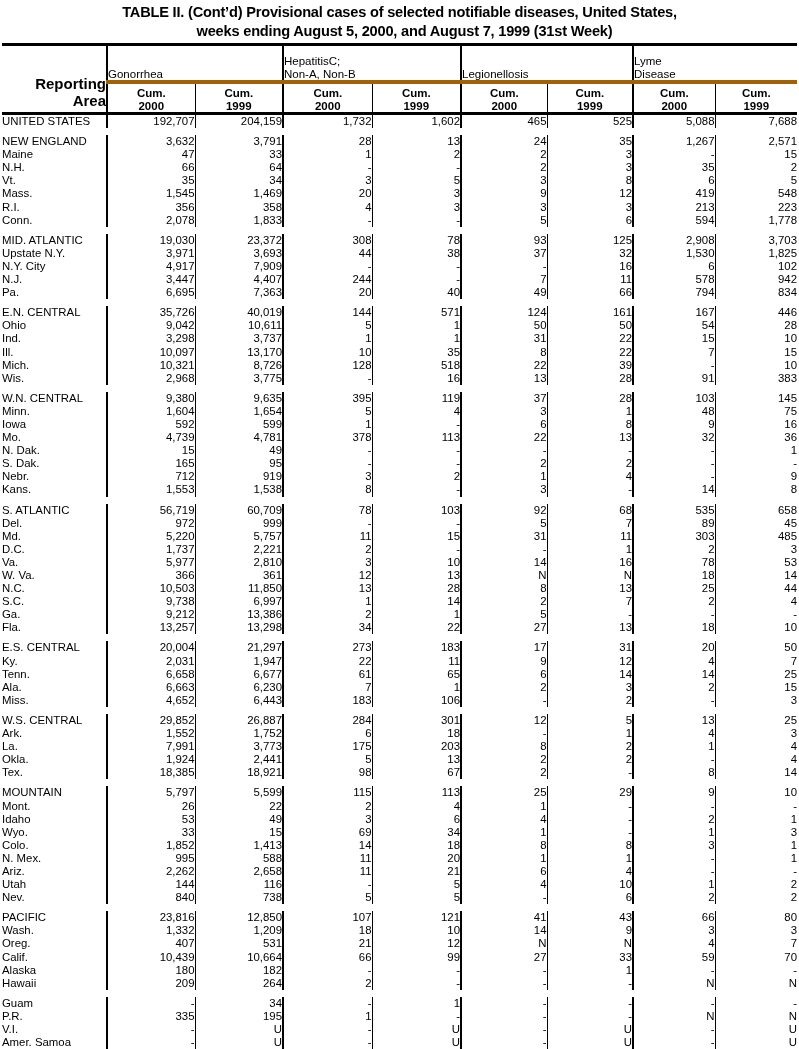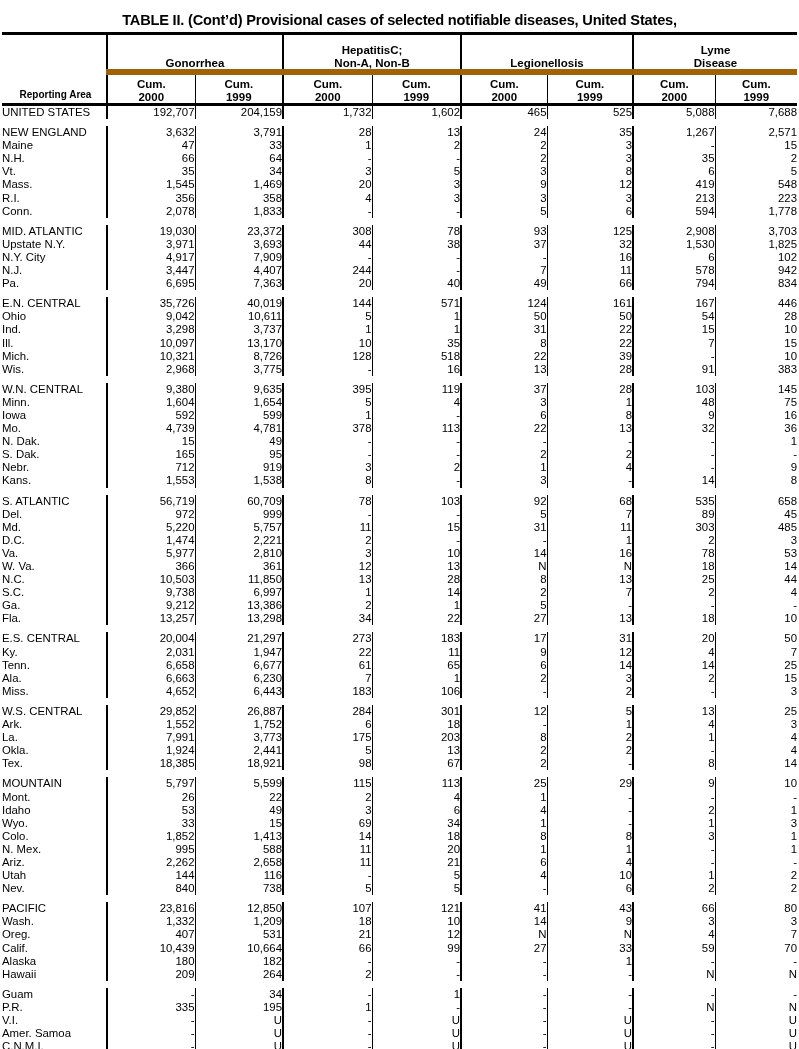--- a/index.html
+++ b/index.html
@@ -12,21 +12,21 @@
     height: 1049px;
     font-family: "Liberation Sans", sans-serif;
     color: #000000;
     overflow: hidden;
   }
   .page {
     position: relative;
     width: 799px;
     height: 1049px;
     box-sizing: border-box;
-    padding: 8px 2px;
+    padding: 0 2px;
   }
 
   
   .title-block {
     text-align: center;
     font-weight: bold;
     font-size: 14.6px;
     line-height: 19px;
     letter-spacing: -0.2px;
     padding-top: 3px;
@@ -49,42 +49,41 @@
     vertical-align: bottom;
   }
 
   .rule-top    { border-top: 3px solid #000; }
   .rule-bottom { border-bottom: 3px solid #000; }
   .vrule-r     { border-right: 2px solid #000; }
   .vrule-r-thin{ border-right: 1px solid #000; }
 
   
   .hdr-disease {
-    text-align: center;
-    font-weight: bold;
+    font-weight: normal;
     font-size: 11.5px;
     line-height: 12.5px;
     height: 34px;
     vertical-align: middle;
-    border-bottom: 6px solid #a16207;
+    border-bottom: 4px solid #a16207;
   }
   .hdr-cum {
     text-align: center;
     font-weight: bold;
     font-size: 11.5px;
     line-height: 12.5px;
     height: 28px;
     vertical-align: middle;
     padding-bottom: 1px;
   }
   .hdr-reporting {
     font-weight: bold;
-    font-size: 10px;
+    font-size: 15px;
     vertical-align: bottom;
-    text-align: center;
+    text-align: right;
     padding-left: 3px;
     padding-bottom: 3px;
   }
 
   
   td.area {
     text-align: left;
     font-size: 11.4px;
     line-height: 13.1px;
     padding-left: 2px;
@@ -103,20 +102,21 @@
     font-size: 1px;
   }
 </style>
 </head>
 <body>
 
 <div class="page">
 
   <div class="title-block">
     <span class="title-line l1">TABLE  II. (Cont’d) Provisional cases of selected notifiable diseases, United States,</span>
+    <span class="title-line l2">weeks ending August 5, 2000, and August 7, 1999 (31st Week)</span>
   </div>
 
   <table class="main">
     <colgroup>
       <col style="width:105px">
       <col style="width:88px">
         <col style="width:88px">
       <col style="width:89px">
         <col style="width:89px">
       <col style="width:86px">
@@ -522,21 +522,21 @@
           <td class="num vrule-r">5,757</td>
           <td class="num vrule-r-thin">11</td>
           <td class="num vrule-r">15</td>
           <td class="num vrule-r-thin">31</td>
           <td class="num vrule-r">11</td>
           <td class="num vrule-r-thin">303</td>
           <td class="num">485</td>
         </tr>
         <tr>
           <td class="area vrule-r">D.C.</td>
-          <td class="num vrule-r-thin">1,474</td>
+          <td class="num vrule-r-thin">1,737</td>
           <td class="num vrule-r">2,221</td>
           <td class="num vrule-r-thin">2</td>
           <td class="num vrule-r">-</td>
           <td class="num vrule-r-thin">-</td>
           <td class="num vrule-r">1</td>
           <td class="num vrule-r-thin">2</td>
           <td class="num">3</td>
         </tr>
         <tr>
           <td class="area vrule-r">Va.</td>

